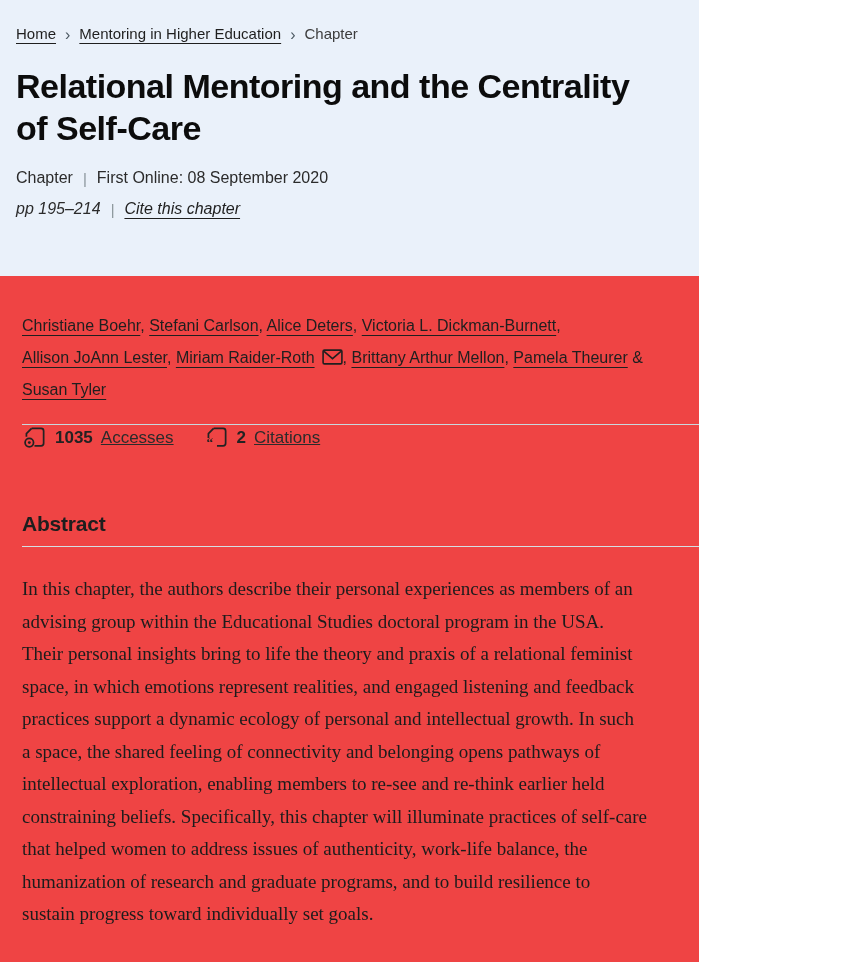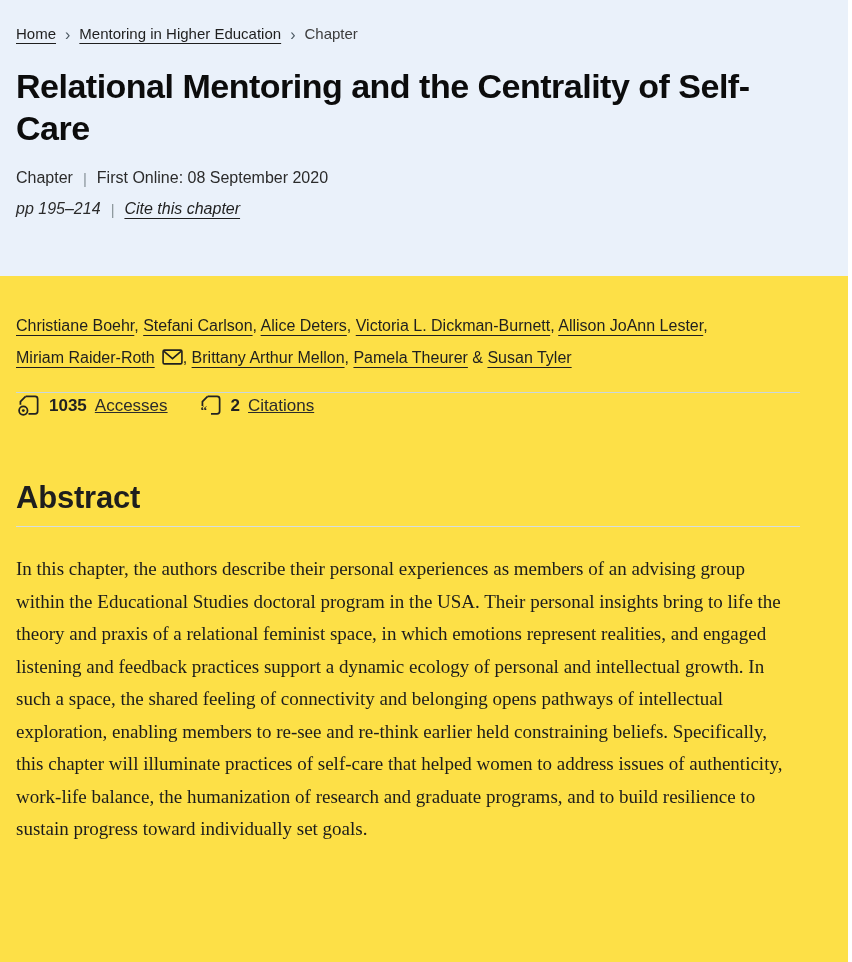--- a/index.html
+++ b/index.html
@@ -2,21 +2,21 @@
 <html><head>
 <meta charset="utf-8">
 <style>
   * { margin: 0; padding: 0; box-sizing: border-box; }
   html, body {
     width: 852px;
     background: #ffffff;
     font-family: "Liberation Sans", sans-serif;
     color: #1f1f1f;
   }
-  .page { width: 848px; height: 962px; overflow: hidden; background: #fde047; }
+  .page { width: 699px; height: 962px; overflow: hidden; background: #ef4444; }
 
   
   .hero {
     background: #eaf1fa;
     padding: 24px 52px 58px 16px;
   }
   .breadcrumb {
     display: flex;
     align-items: center;
     gap: 9px;
@@ -59,21 +59,21 @@
   .pipe { color: #8a949a; margin: 0 10px; font-size: 15px; }
   .meta-row a {
     color: #1f1f1f;
     text-decoration: underline;
     text-decoration-thickness: 1px;
     text-underline-offset: 4px;
     cursor: pointer;
   }
 
   
-  .main { padding: 0 52px 0 16px; }
+  .main { padding: 0 52px 0 22px; }
 
   .authors {
     margin-top: 34px;
     max-width: 784px;
     font-size: 16px;
     line-height: 32px;
     color: #1f1f1f;
   }
   .authors a {
     color: #1f1f1f;
@@ -104,21 +104,21 @@
     font-size: 17px;
     color: #222222;
   }
   .metric { display: flex; align-items: center; }
   .metric-icon-svg { width: 25px; height: 25px; color: #222222; }
   .metric-value { font-weight: 700; margin-left: 8px; }
   .metric-label { margin-left: 8px; color: #2b2b2b; text-decoration: underline; }
 
   .abstract-heading {
     margin-top: 62px;
-    font-size: 31px;
+    font-size: 21px;
     font-weight: 700;
     color: #1e1e1e;
     letter-spacing: -0.2px;
   }
   .abstract-divider {
     border: none;
     border-top: 1px solid #d5dee2;
     width: 784px;
     margin-top: 10px;
   }

